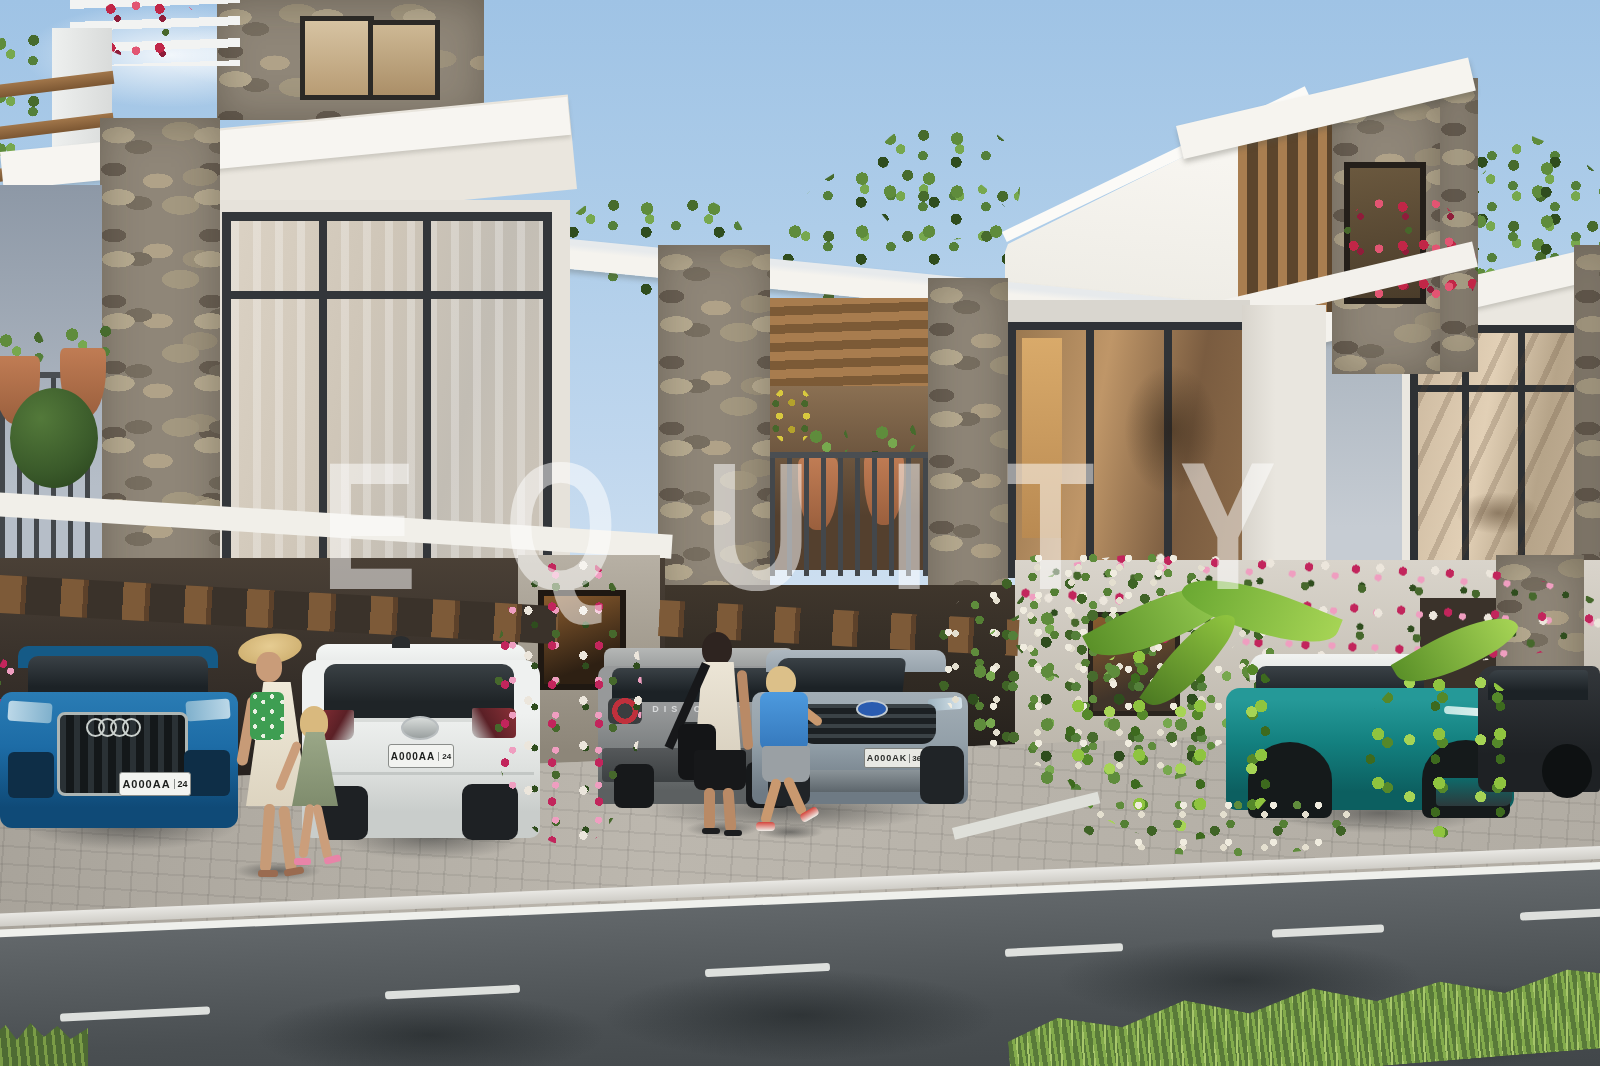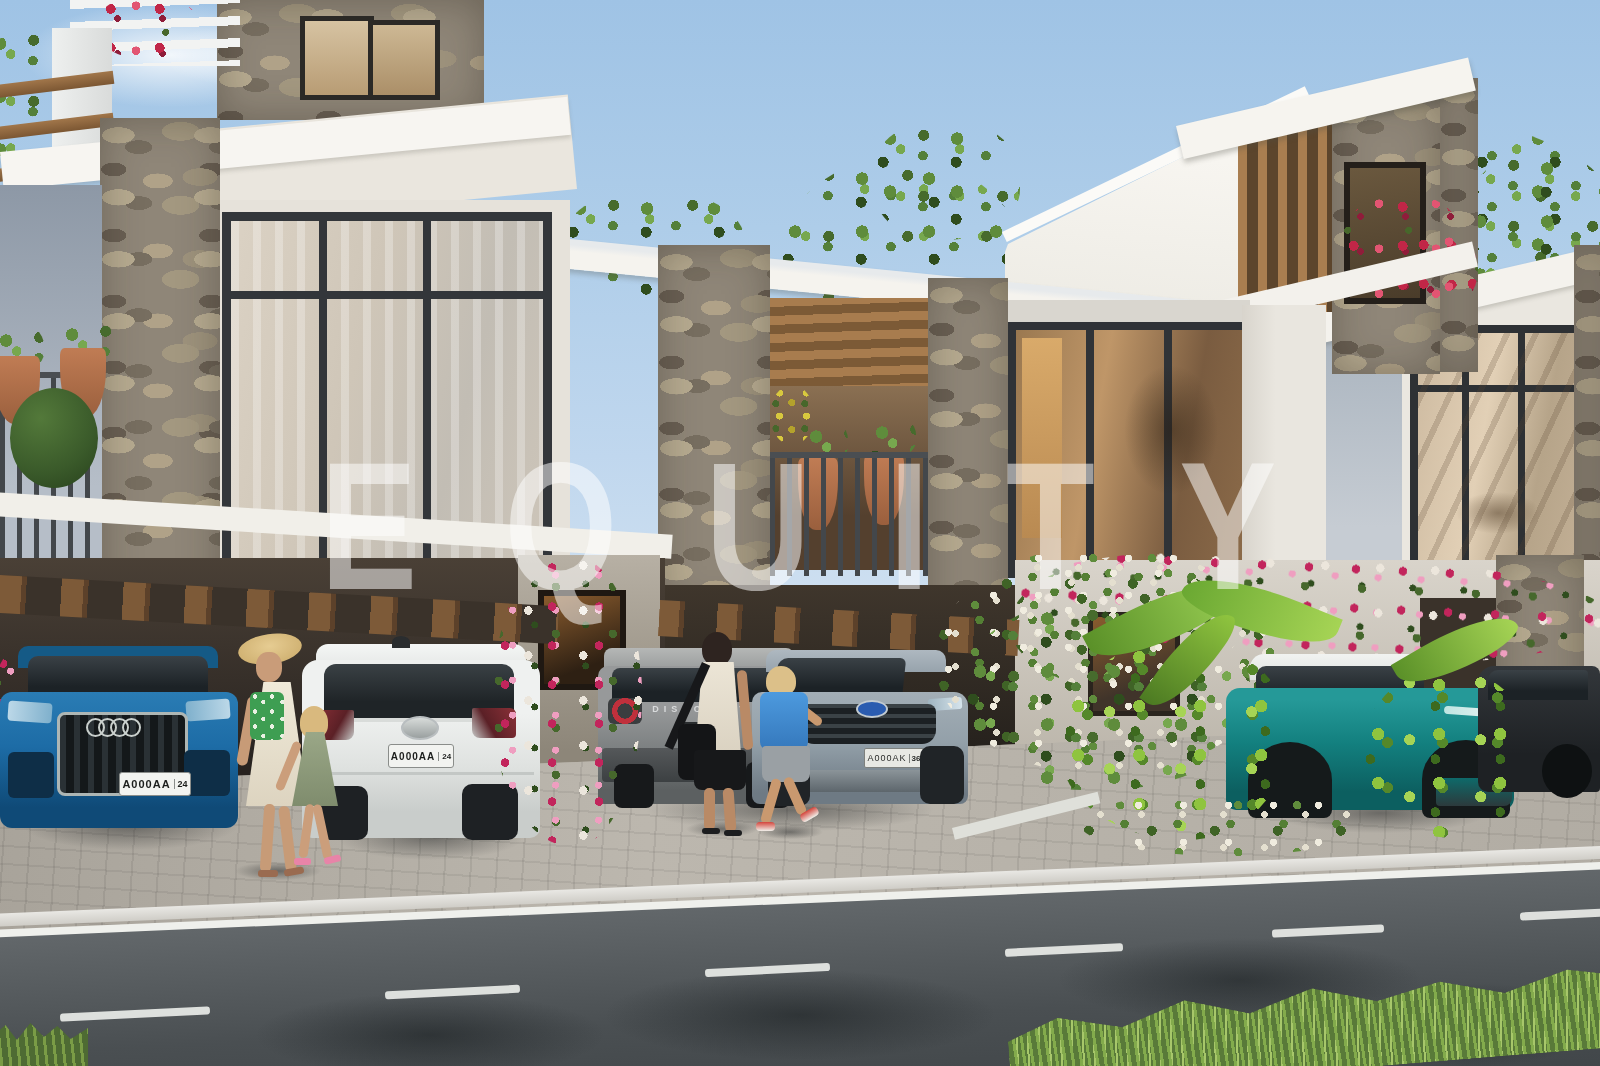--- a/index.html
+++ b/index.html
@@ -280,21 +280,21 @@
 
   <div class="abs" style="left:752px;top:648px;width:218px;height:160px;">
     <div class="abs" style="left:14px;top:2px;width:180px;height:22px;background:linear-gradient(180deg,#aeb8c0,#97a3ac);border-radius:10px 10px 0 0;"></div>
     <div class="abs glassdark" style="left:24px;top:10px;width:128px;height:42px;border-radius:10px 6px 0 0;transform:skewX(-6deg);"></div>
     <div class="abs" style="left:0;top:44px;width:216px;height:112px;background:linear-gradient(180deg,#a3aeb6,#93a0a9 45%,#6e7a84 90%);border-radius:10px 14px 8px 8px;"></div>
     <div class="abs" style="left:24px;top:52px;width:34px;height:12px;background:linear-gradient(90deg,#d6e4ec,#9fb4c0);border-radius:3px;transform:rotate(5deg);"></div>
     <div class="abs" style="left:176px;top:50px;width:34px;height:12px;background:linear-gradient(90deg,#9fb4c0,#d6e4ec);border-radius:3px;transform:rotate(-4deg);"></div>
     <div class="abs" style="left:48px;top:56px;width:136px;height:40px;background:#1e2225;background-image:repeating-linear-gradient(180deg,#3b4246 0 4px,#1c2023 4px 10px);border-radius:8px 8px 14px 14px;"></div>
     <div class="abs" style="left:104px;top:52px;width:28px;height:14px;background:#2b5cb0;border:2px solid #c3cbd1;border-radius:50%;"></div>
     <div class="abs" style="left:112px;top:100px;width:58px;height:18px;background:#e8e9e4;border:1px solid #7e817e;border-radius:2px;display:flex;align-items:center;justify-content:center;gap:2px;">
-      <span style="font-size:9px;font-weight:400;color:#2a2c2a;letter-spacing:1px;">A000AK</span>
+      <span style="font-size:9px;font-weight:700;color:#2a2c2a;letter-spacing:1px;">A000AK</span>
       <span style="font-size:8px;font-weight:700;color:#2a2c2a;border-left:1px solid #7e817e;padding-left:2px;">36</span>
     </div>
     <div class="abs" style="left:34px;top:122px;width:164px;height:22px;background:linear-gradient(180deg,#8b9499,#5d666c);border-radius:4px;"></div>
     <div class="abs" style="left:16px;top:100px;width:42px;height:58px;background:#202427;border-radius:10px;"></div>
     <div class="abs" style="left:168px;top:98px;width:44px;height:58px;background:#202427;border-radius:10px;"></div>
   </div>
 
   <div class="abs whitebloom" style="left:935px;top:545px;width:340px;height:230px;"></div>
   <div class="abs leafy" style="left:960px;top:600px;width:290px;height:190px;"></div>
   <div class="abs whitebloom" style="left:1010px;top:560px;width:230px;height:130px;"></div>

